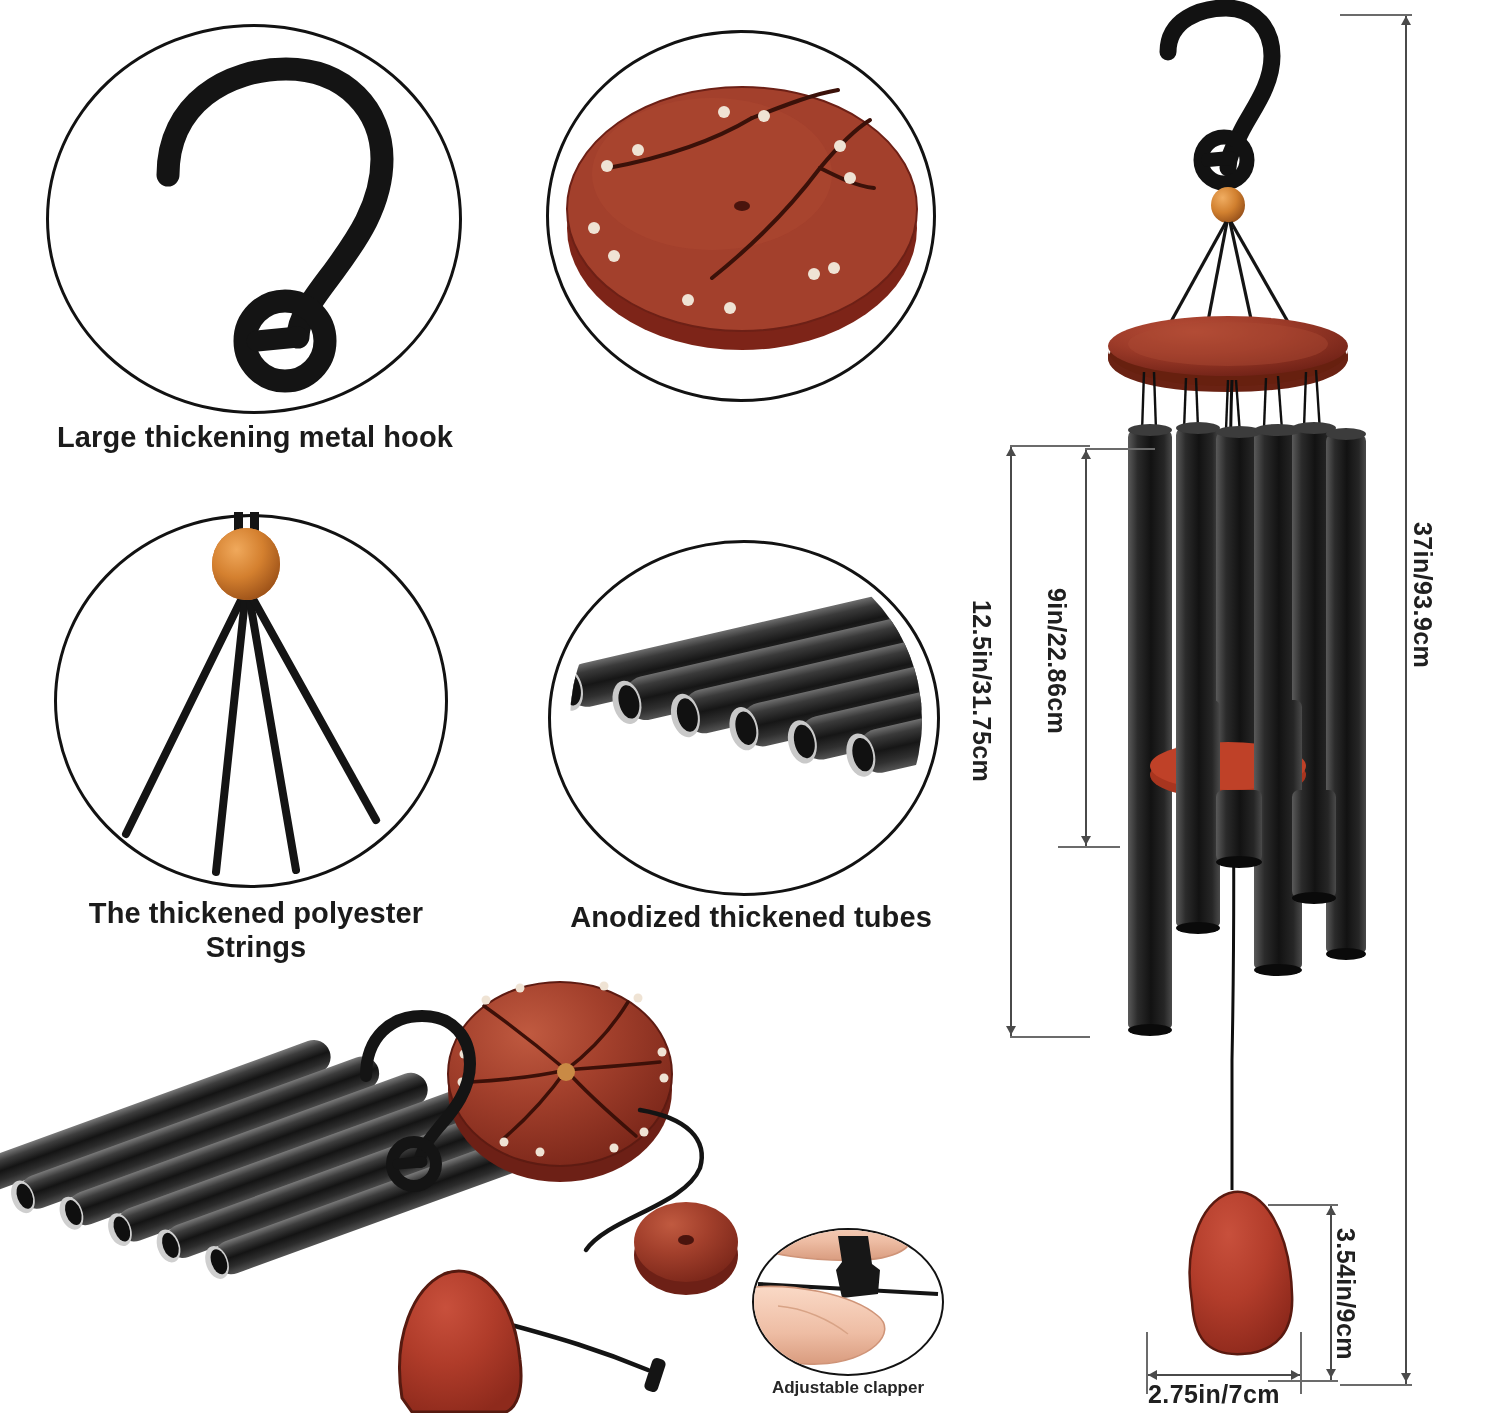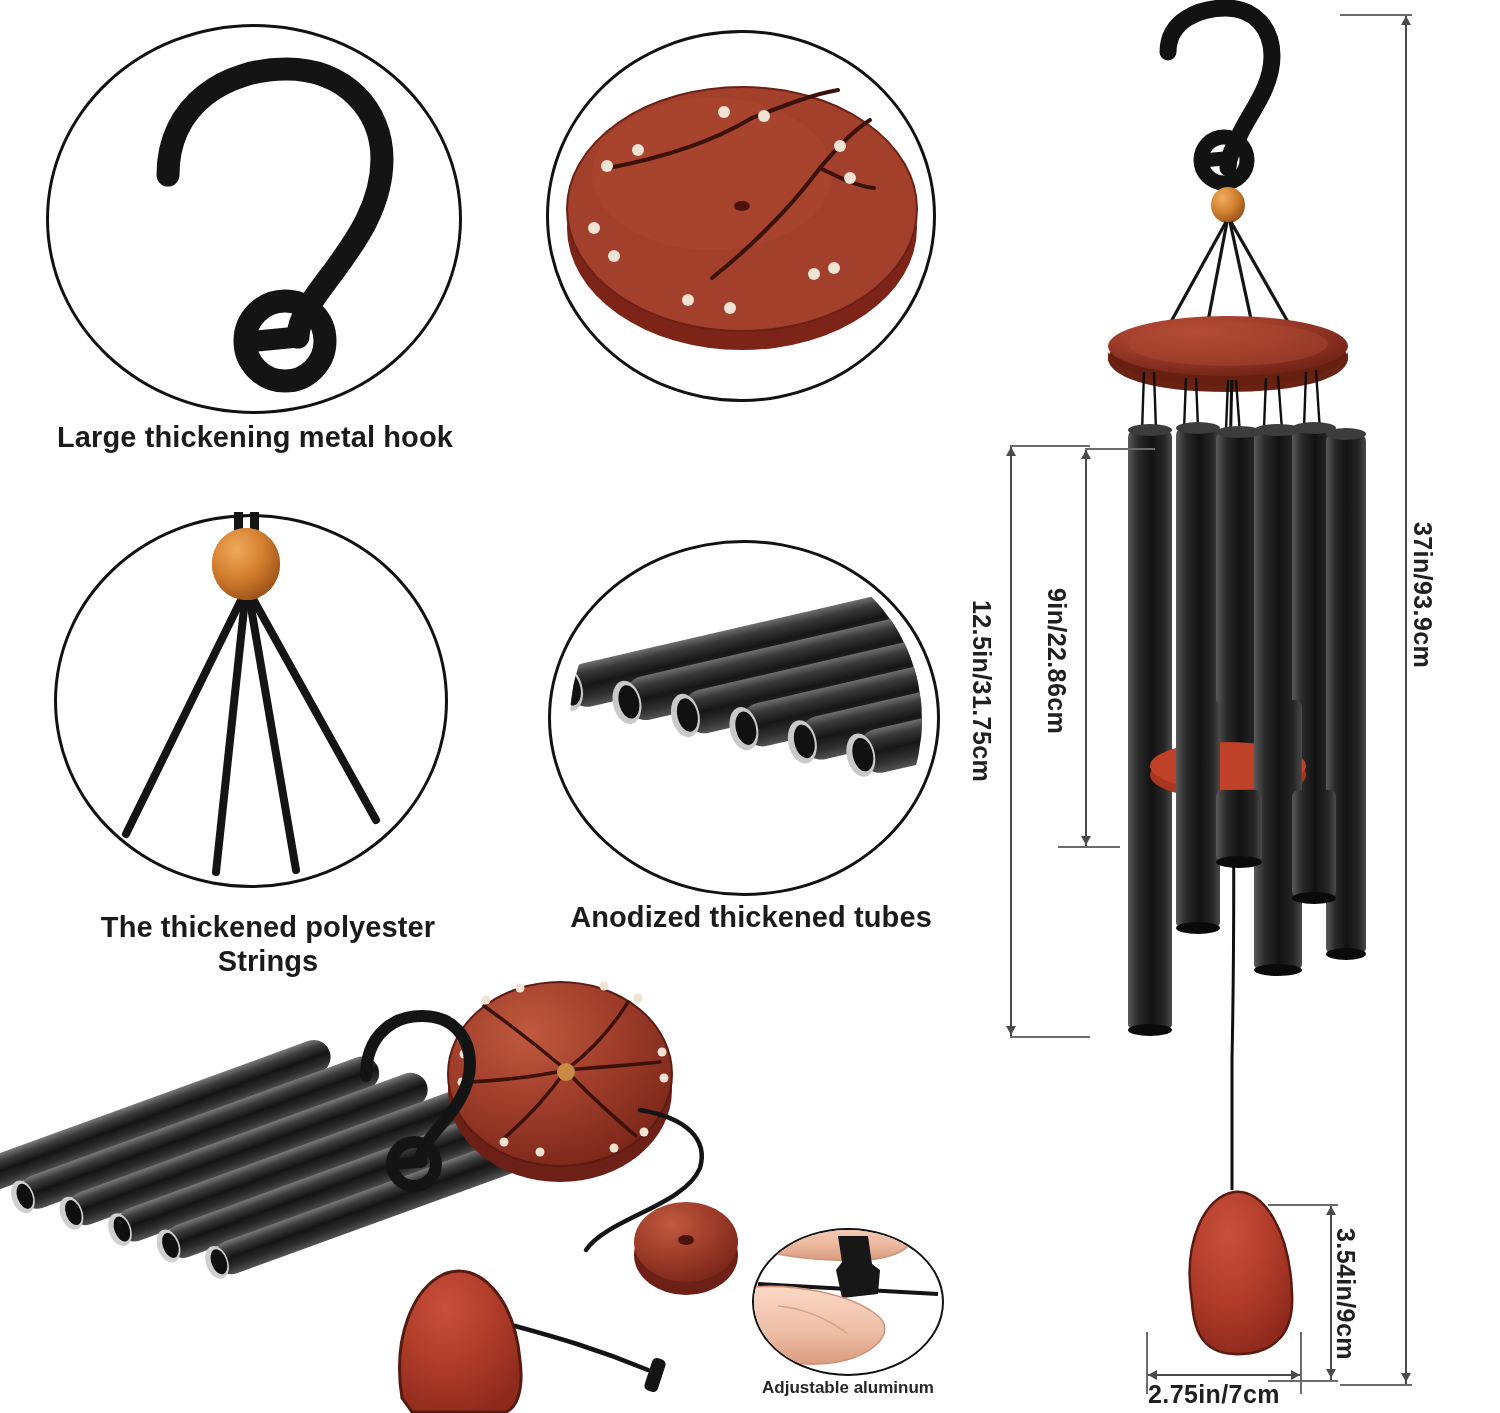--- a/index.html
+++ b/index.html
@@ -110,21 +110,21 @@
     <ellipse cx="188" cy="52" rx="34" ry="36" fill="#c9752f"></ellipse>
     <ellipse cx="188" cy="52" rx="34" ry="36" fill="url(#beadg)"></ellipse>
     <defs>
       <radialGradient id="beadg" cx="36%" cy="30%" r="75%">
         <stop offset="0%" stop-color="#f0a95c"></stop>
         <stop offset="52%" stop-color="#d4802f"></stop>
         <stop offset="100%" stop-color="#9c5118"></stop>
       </radialGradient>
     </defs>
   </svg>
-  <div class="caption" style="left:48px; top:896px; width:440px;margin-top:14px;">The thickened polyester Strings</div>
+  <div class="caption" style="left:36px; top:896px; width:440px;">The thickened polyester Strings</div>
 
   <div class="circle-outline" style="left:548px; top:540px; width:392px; height:356px;"></div>
   <svg class="abs" style="left:550px; top:542px; width:392px; height:356px;" viewBox="0 0 392 356">
     <defs>
       <linearGradient id="tg" x1="0" y1="0" x2="0" y2="1">
         <stop offset="0%" stop-color="#6f6f6f"></stop>
         <stop offset="20%" stop-color="#3a3a3a"></stop>
         <stop offset="50%" stop-color="#161616"></stop>
         <stop offset="78%" stop-color="#303030"></stop>
         <stop offset="100%" stop-color="#545454"></stop>
@@ -273,21 +273,21 @@
       <path d="M-10 -12 C40 -20 110 -16 150 4 C170 14 150 30 110 32 C60 34 10 26 -10 14 Z" fill="url(#skin)" stroke="#cf9478" stroke-width="1.6"></path>
 
       <path d="M6 56 L186 66" stroke="#141414" stroke-width="4" fill="none"></path>
 
       <path d="M86 8 L116 8 L120 36 L128 42 L126 66 L90 70 L84 42 L90 34 Z" fill="#171717"></path>
 
       <path d="M-8 60 C40 54 100 66 126 88 C146 104 120 134 66 136 C20 138 -14 120 -16 96 Z" fill="url(#skin)" stroke="#cf9478" stroke-width="1.6"></path>
       <path d="M26 78 C52 80 78 92 96 106" fill="none" stroke="#d8a386" stroke-width="1.4"></path>
     </g>
   </svg>
-  <div class="abs" style="left:752px; top:1378px; width:192px; text-align:center; font-size:17px; font-weight:700; color:#262626;">Adjustable aluminum</div>
+  <div class="abs" style="left:752px; top:1378px; width:192px; text-align:center; font-size:17px; font-weight:700; color:#262626;">Adjustable clapper</div>
 
   <svg class="abs" style="left:1100px; top:0px; width:310px; height:1370px;" viewBox="0 0 310 1370">
     <defs>
       <linearGradient id="ptube" x1="0" y1="0" x2="1" y2="0">
         <stop offset="0%" stop-color="#5a5a5a"></stop>
         <stop offset="22%" stop-color="#2b2b2b"></stop>
         <stop offset="52%" stop-color="#121212"></stop>
         <stop offset="82%" stop-color="#262626"></stop>
         <stop offset="100%" stop-color="#4a4a4a"></stop>
       </linearGradient>

